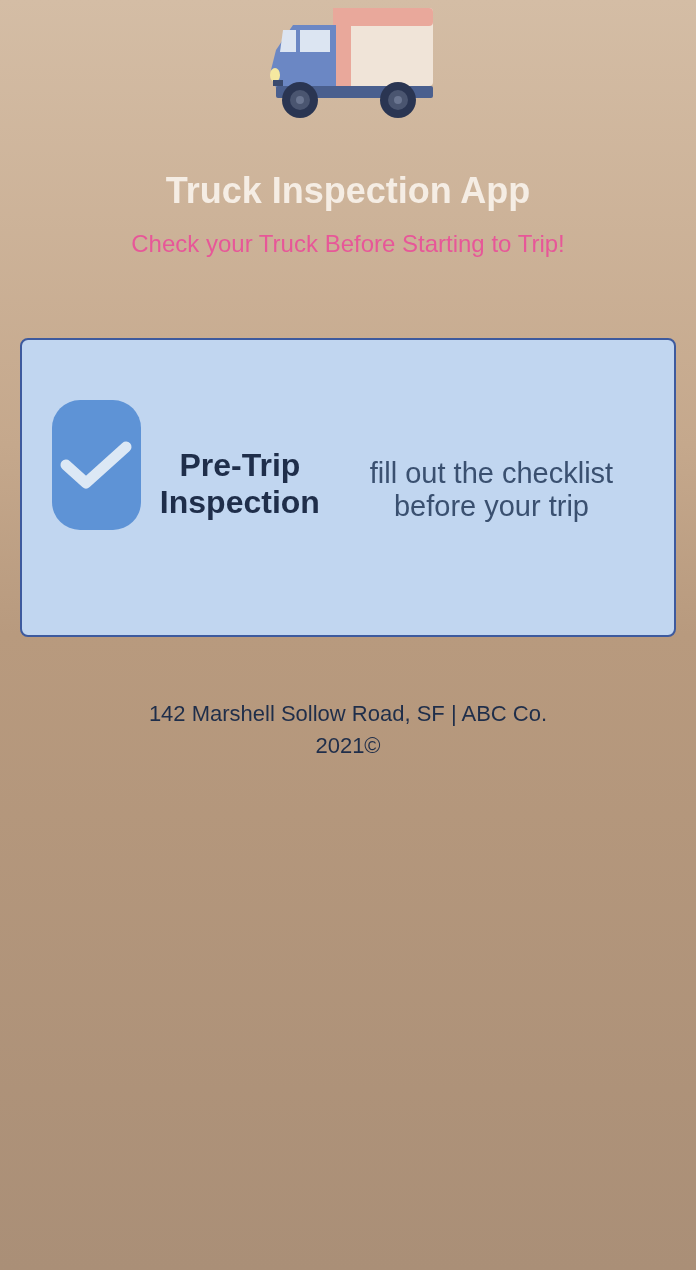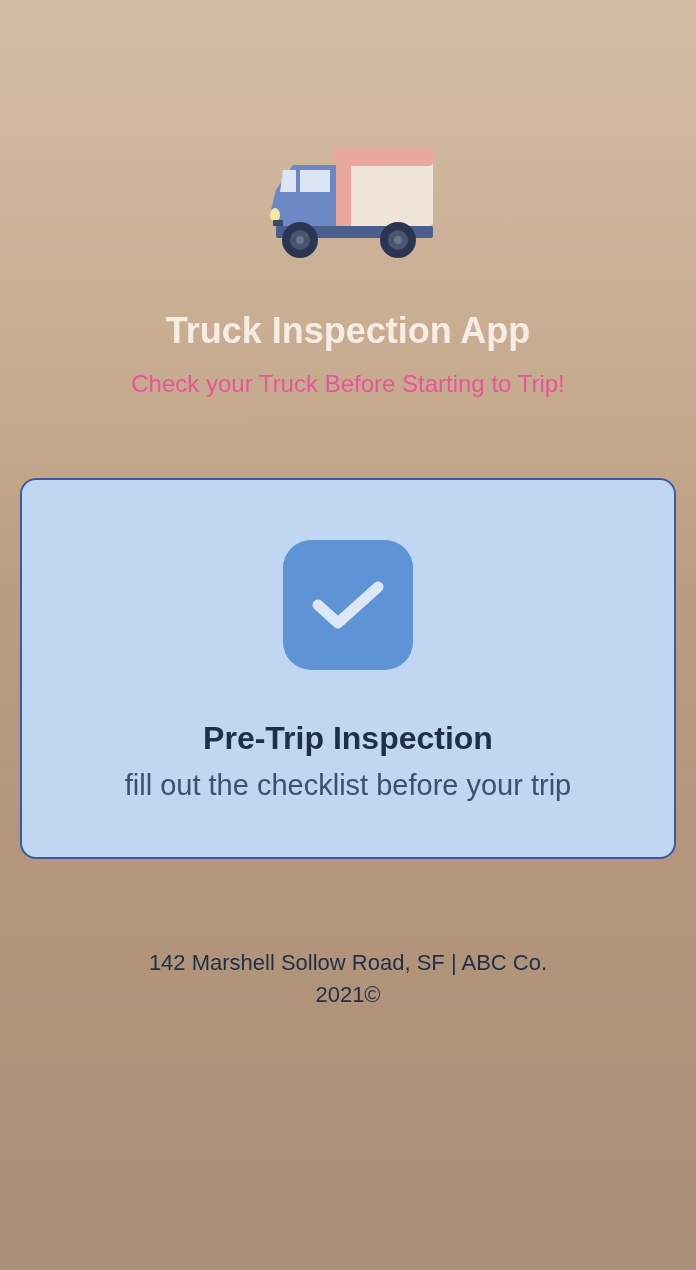--- a/index.html
+++ b/index.html
@@ -15,21 +15,20 @@
       background: linear-gradient(180deg, #d4bda5 0%, #c5a88c 35%, #b89a7e 50%, #aa8f77 100%);
       display: flex;
       flex-direction: column;
       overflow: hidden;
     }
     
     .header-section {
       display: flex;
       flex-direction: column;
       align-items: center;
-      padding-top: 140px;
       padding-bottom: 60px;
     }
     
     .truck-illustration {
       width: 180px;
       height: 130px;
       margin-bottom: 40px;
       position: relative;
     }
     
@@ -55,24 +54,23 @@
     }
     
     .card-section {
       padding: 20px;
       flex: 0 0 auto;
     }
     
     .inspection-card {
       background: #c1d6f0;
       border: 2px solid #3d5a9e;
-      border-radius: 16px;
+      border-radius: 8px;
       padding: 60px 30px 55px;
       display: flex;
-      flex-direction: column;
       align-items: center;
       cursor: pointer;
     }
     
     .check-icon-box {
       width: 130px;
       height: 130px;
       background: #5e93d6;
       border-radius: 28px;
       display: flex;
@@ -95,21 +93,21 @@
     }
     
     .card-subtitle {
       color: #3a5070;
       font-size: 29px;
       font-weight: 400;
       text-align: center;
     }
     
     .footer-section {
-      margin-top: 66px;
+      margin-top: 39px;
       display: flex;
       flex-direction: column;
       align-items: center;
     }
     
     .footer-text {
       color: #1f2e4a;
       font-size: 22px;
       font-weight: 500;
       text-align: center;

